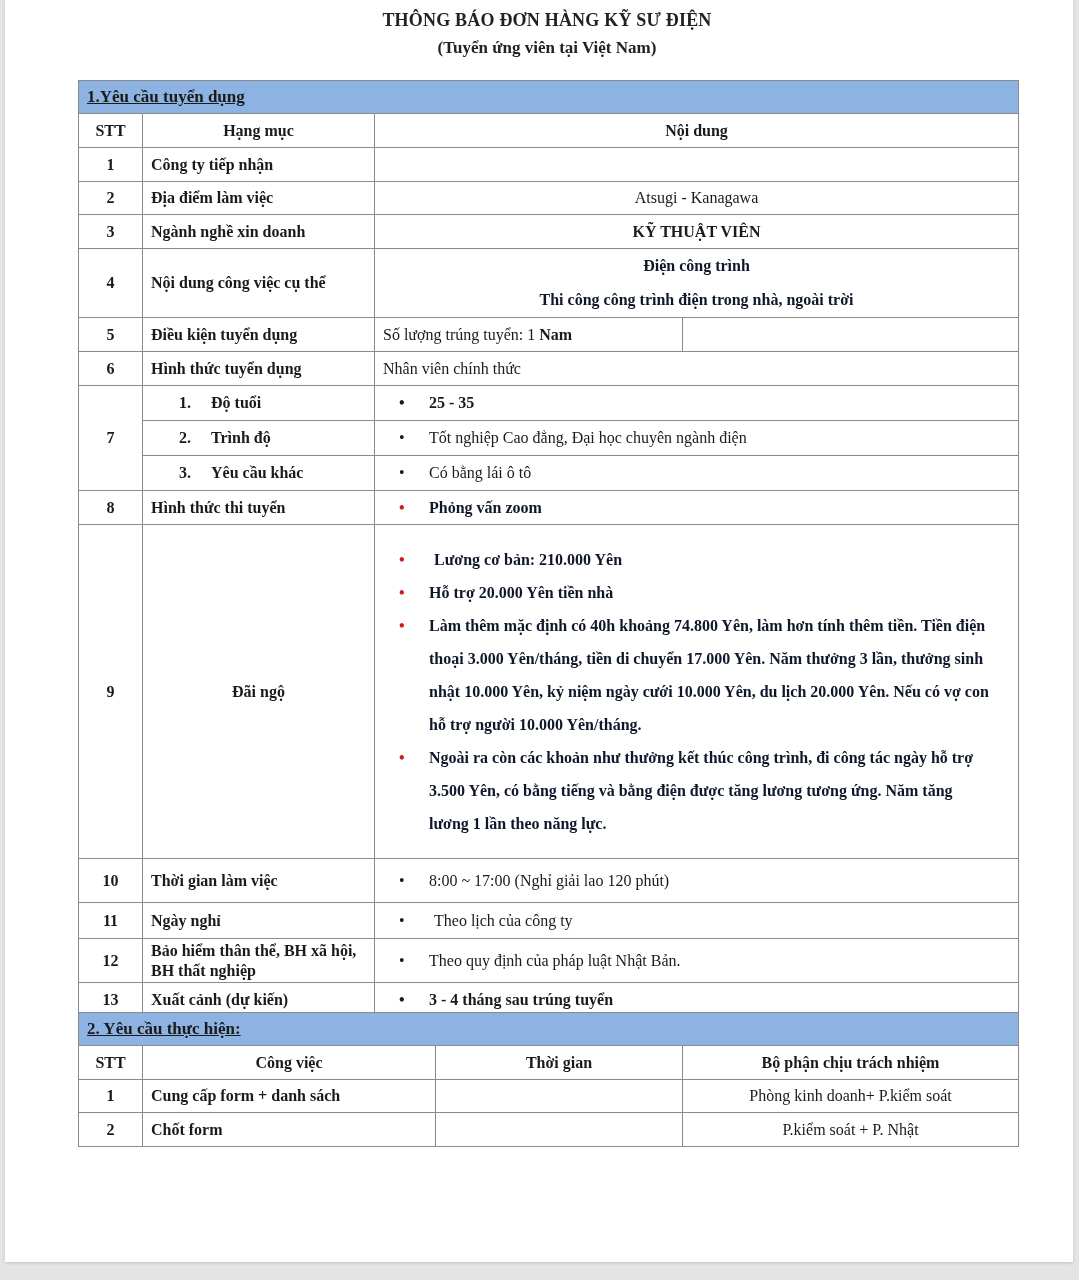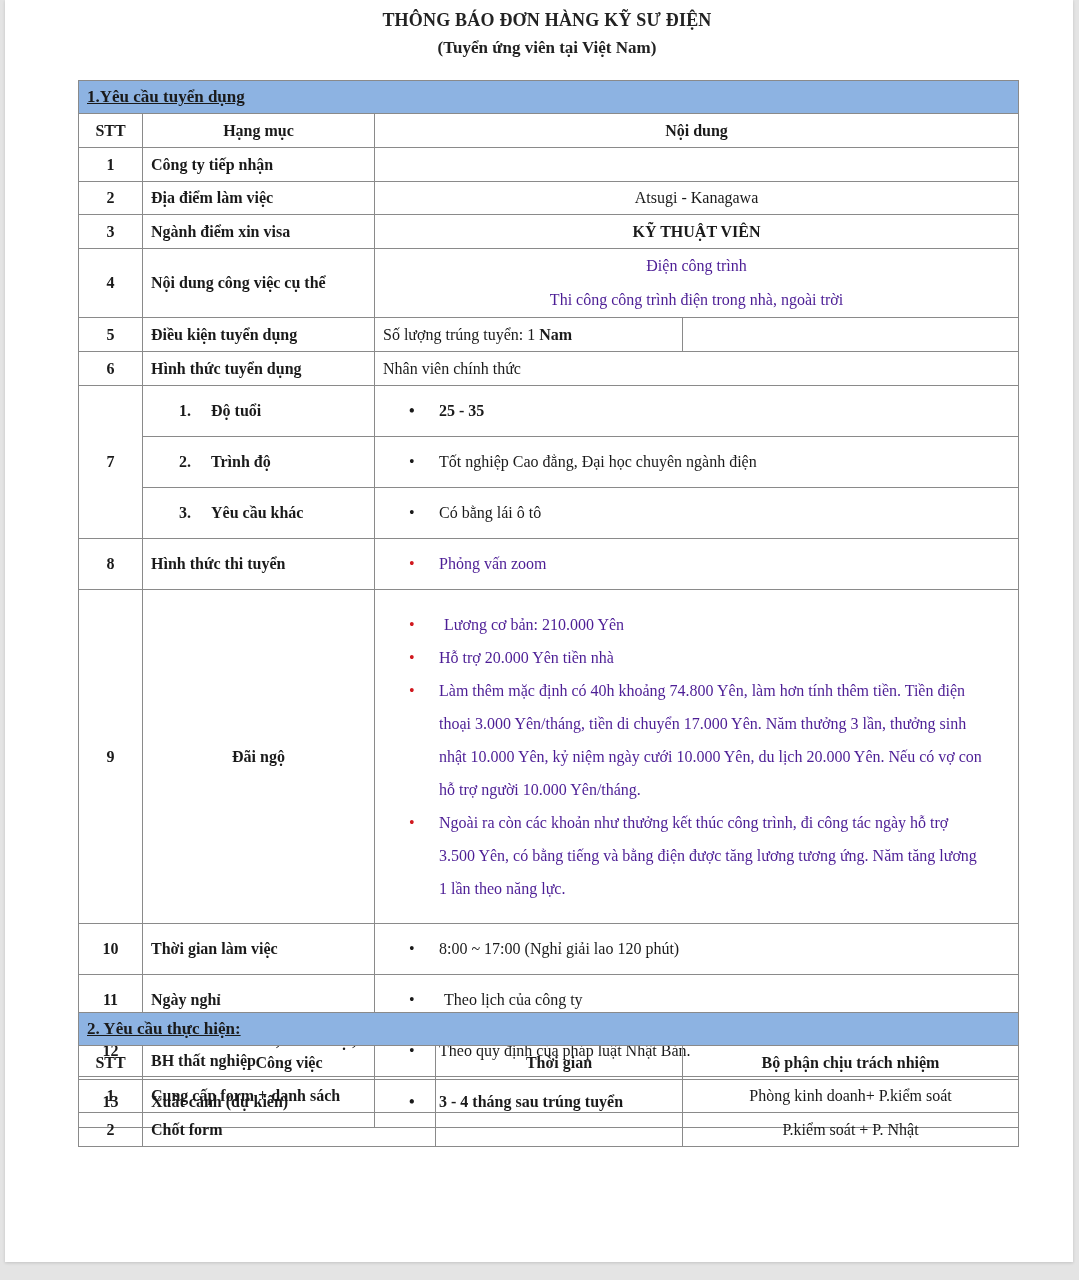--- a/index.html
+++ b/index.html
@@ -32,24 +32,24 @@
     border: 1.5px solid #8a8a8a; padding: 0 8px; vertical-align: middle;
     overflow: hidden;
   }
   .sec-head td {
     background: #8db3e2; height: 32px; font-weight: bold; font-size: 17px;
     padding-left: 8px;
   }
   .sec-head span { text-decoration: underline; }
   .bold { font-weight: bold; }
   .center { text-align: center; }
-  .red { color: #4c1d95; font-weight: normal; }
+  .red { color: #0f172a; font-weight: bold; }
   .stt { text-align: center; font-weight: bold; margin-top: 48px; }
   .hm { font-weight: bold; }
-  ul.b { margin: 16px; padding: 0 0 0 40px; list-style: none; }
+  ul.b { margin: 6px; padding: 0 0 0 40px; list-style: none; }
   ul.b li { position: relative; }
   ul.b li::before {
     content: "\2022"; position: absolute; left: -30px; top: 0; color: inherit;
   }
   ul.b li.r::before { color: #d0191f; }
   .perks li { line-height: 33px; }
   .sub-ol { padding-left: 36px; font-weight: bold; }
   .sub-ol span.num { display: inline-block; width: 32px; }
 </style>
 </head>
@@ -81,21 +81,21 @@
     <td class="hm">Công ty tiếp nhận</td>
     <td colspan="2"></td>
   </tr>
   <tr style="height:33px">
     <td class="stt">2</td>
     <td class="hm">Địa điểm làm việc</td>
     <td colspan="2" class="center">Atsugi - Kanagawa</td>
   </tr>
   <tr style="height:34px">
     <td class="stt">3</td>
-    <td class="hm">Ngành điểm xin visa</td>
+    <td class="hm">Ngành nghề xin doanh</td>
     <td colspan="2" class="center bold">KỸ THUẬT VIÊN</td>
   </tr>
   <tr style="height:68px">
     <td class="stt">4</td>
     <td class="hm">Nội dung công việc cụ thể</td>
     <td colspan="2" class="center red" style="line-height:34px">
       <div>Điện công trình</div>
       <div>Thi công công trình điện trong nhà, ngoài trời</div>
     </td>
   </tr>

